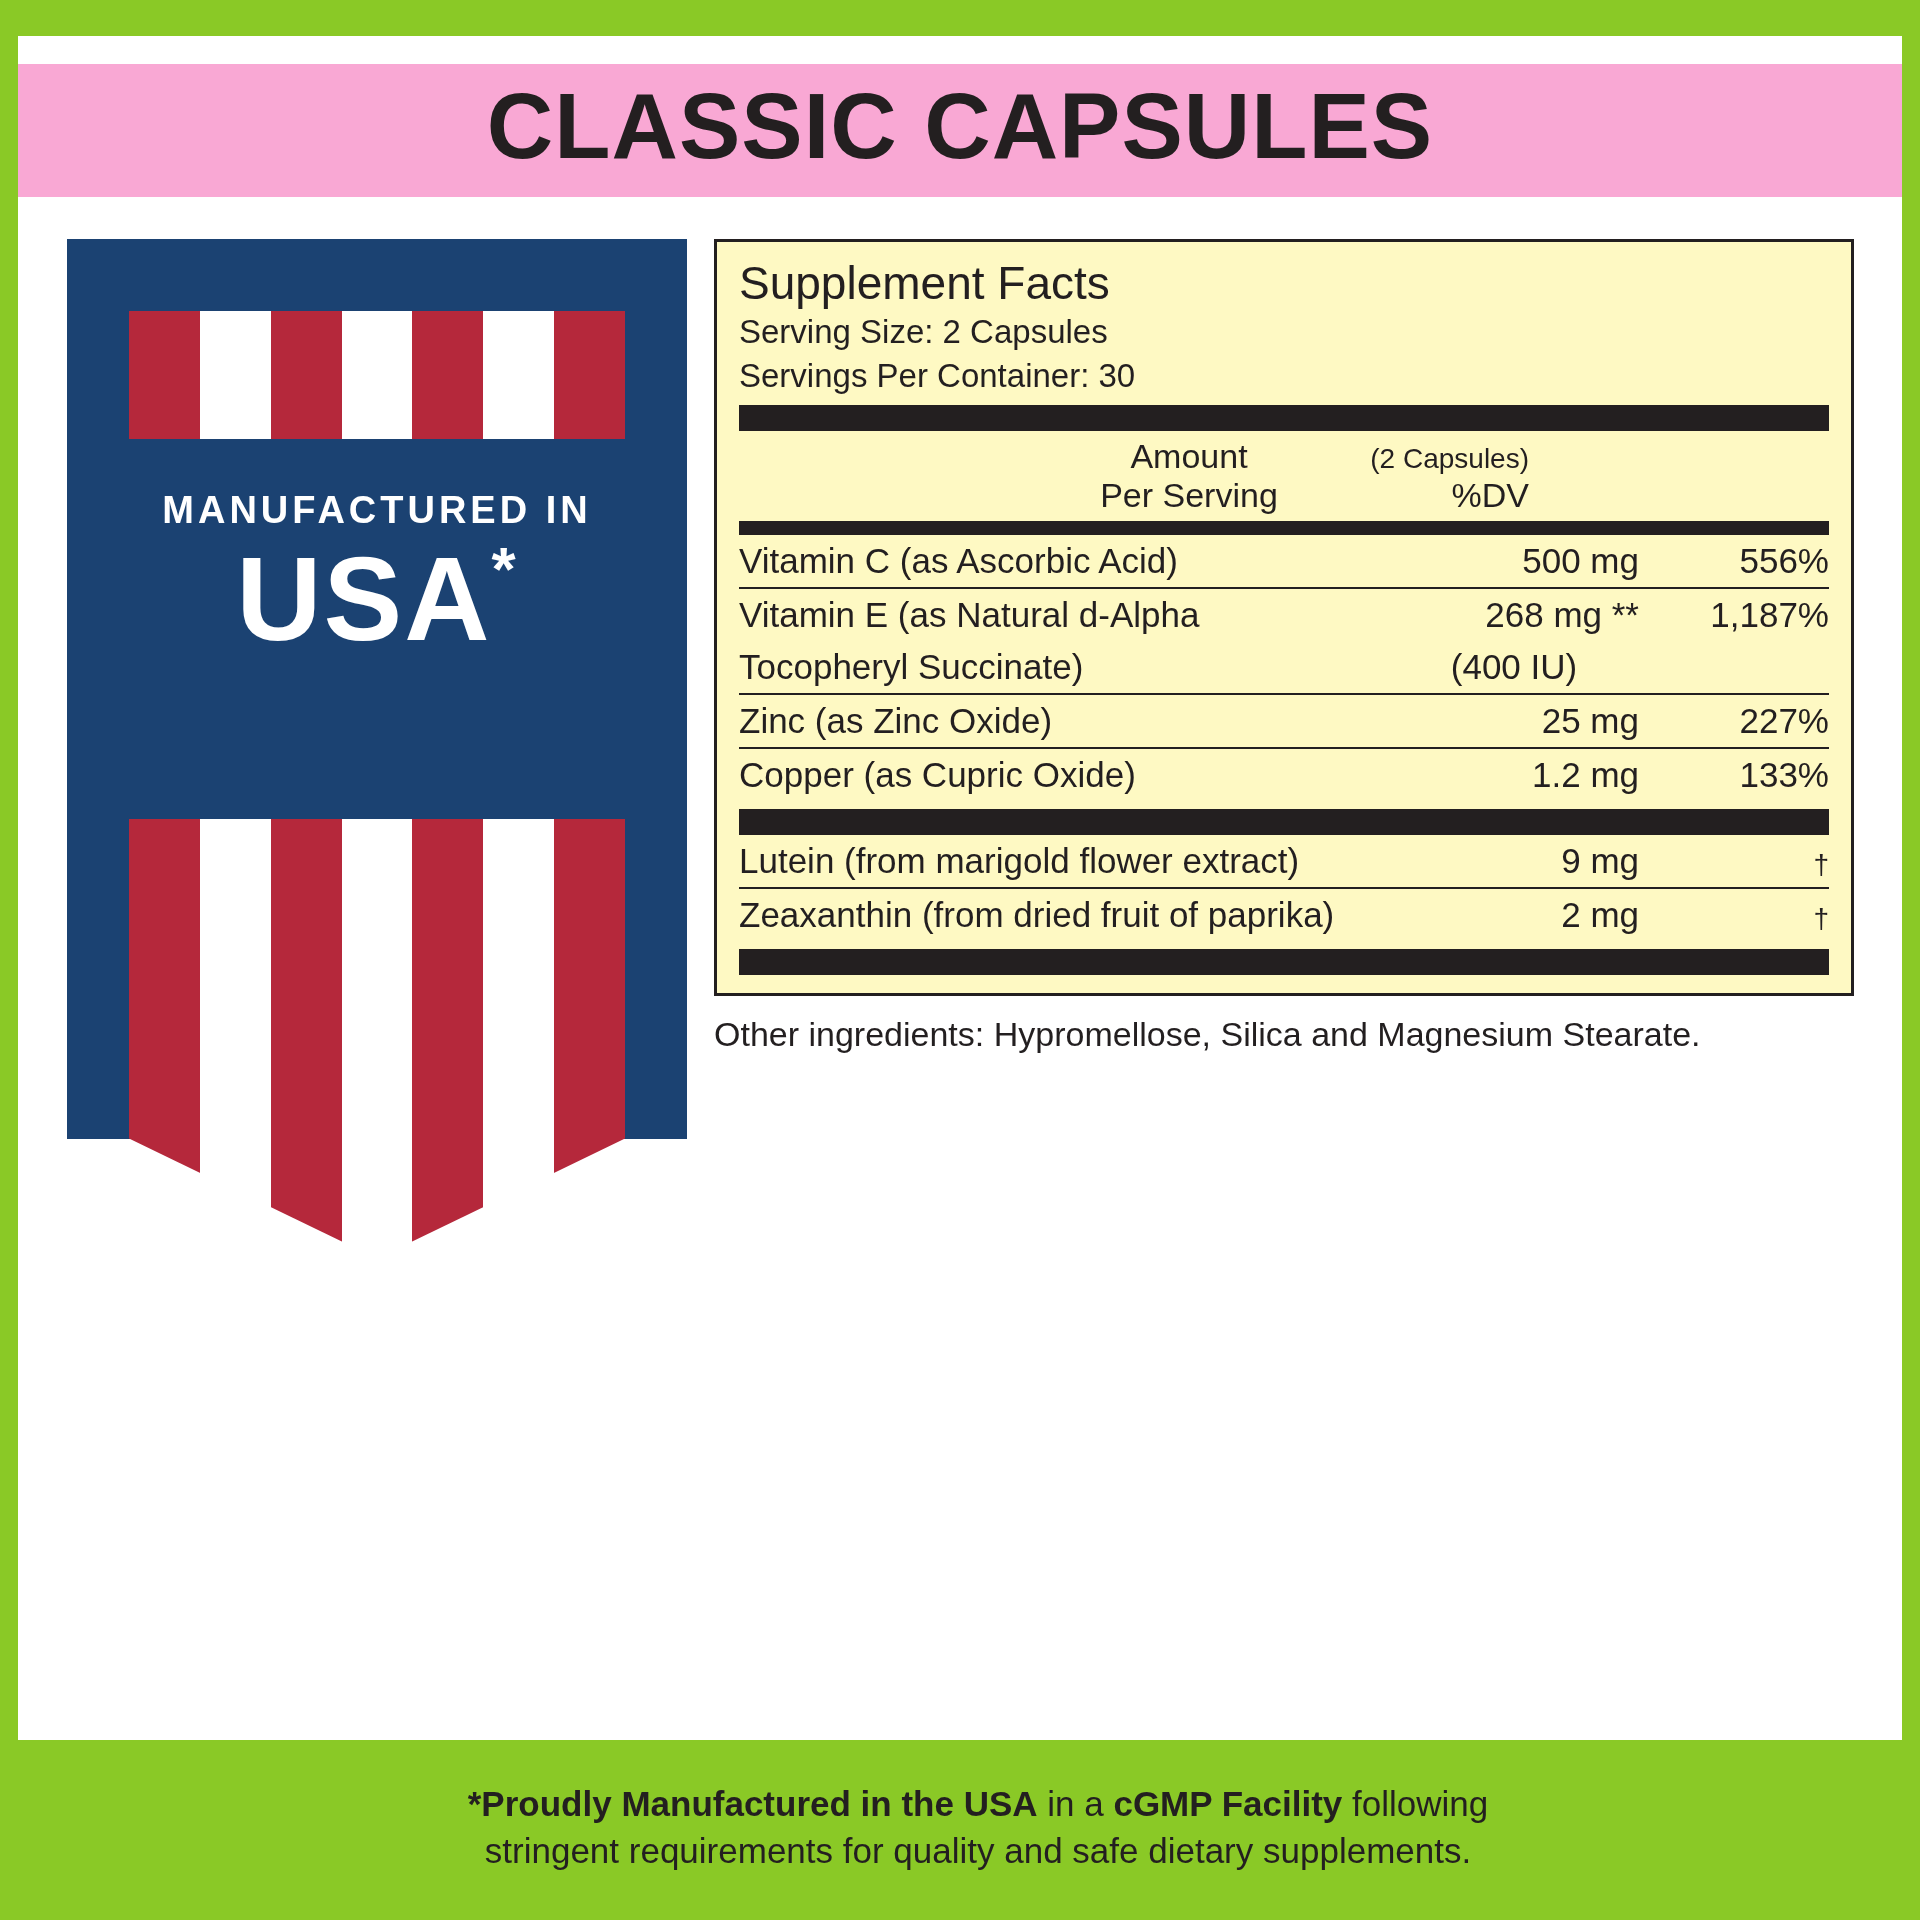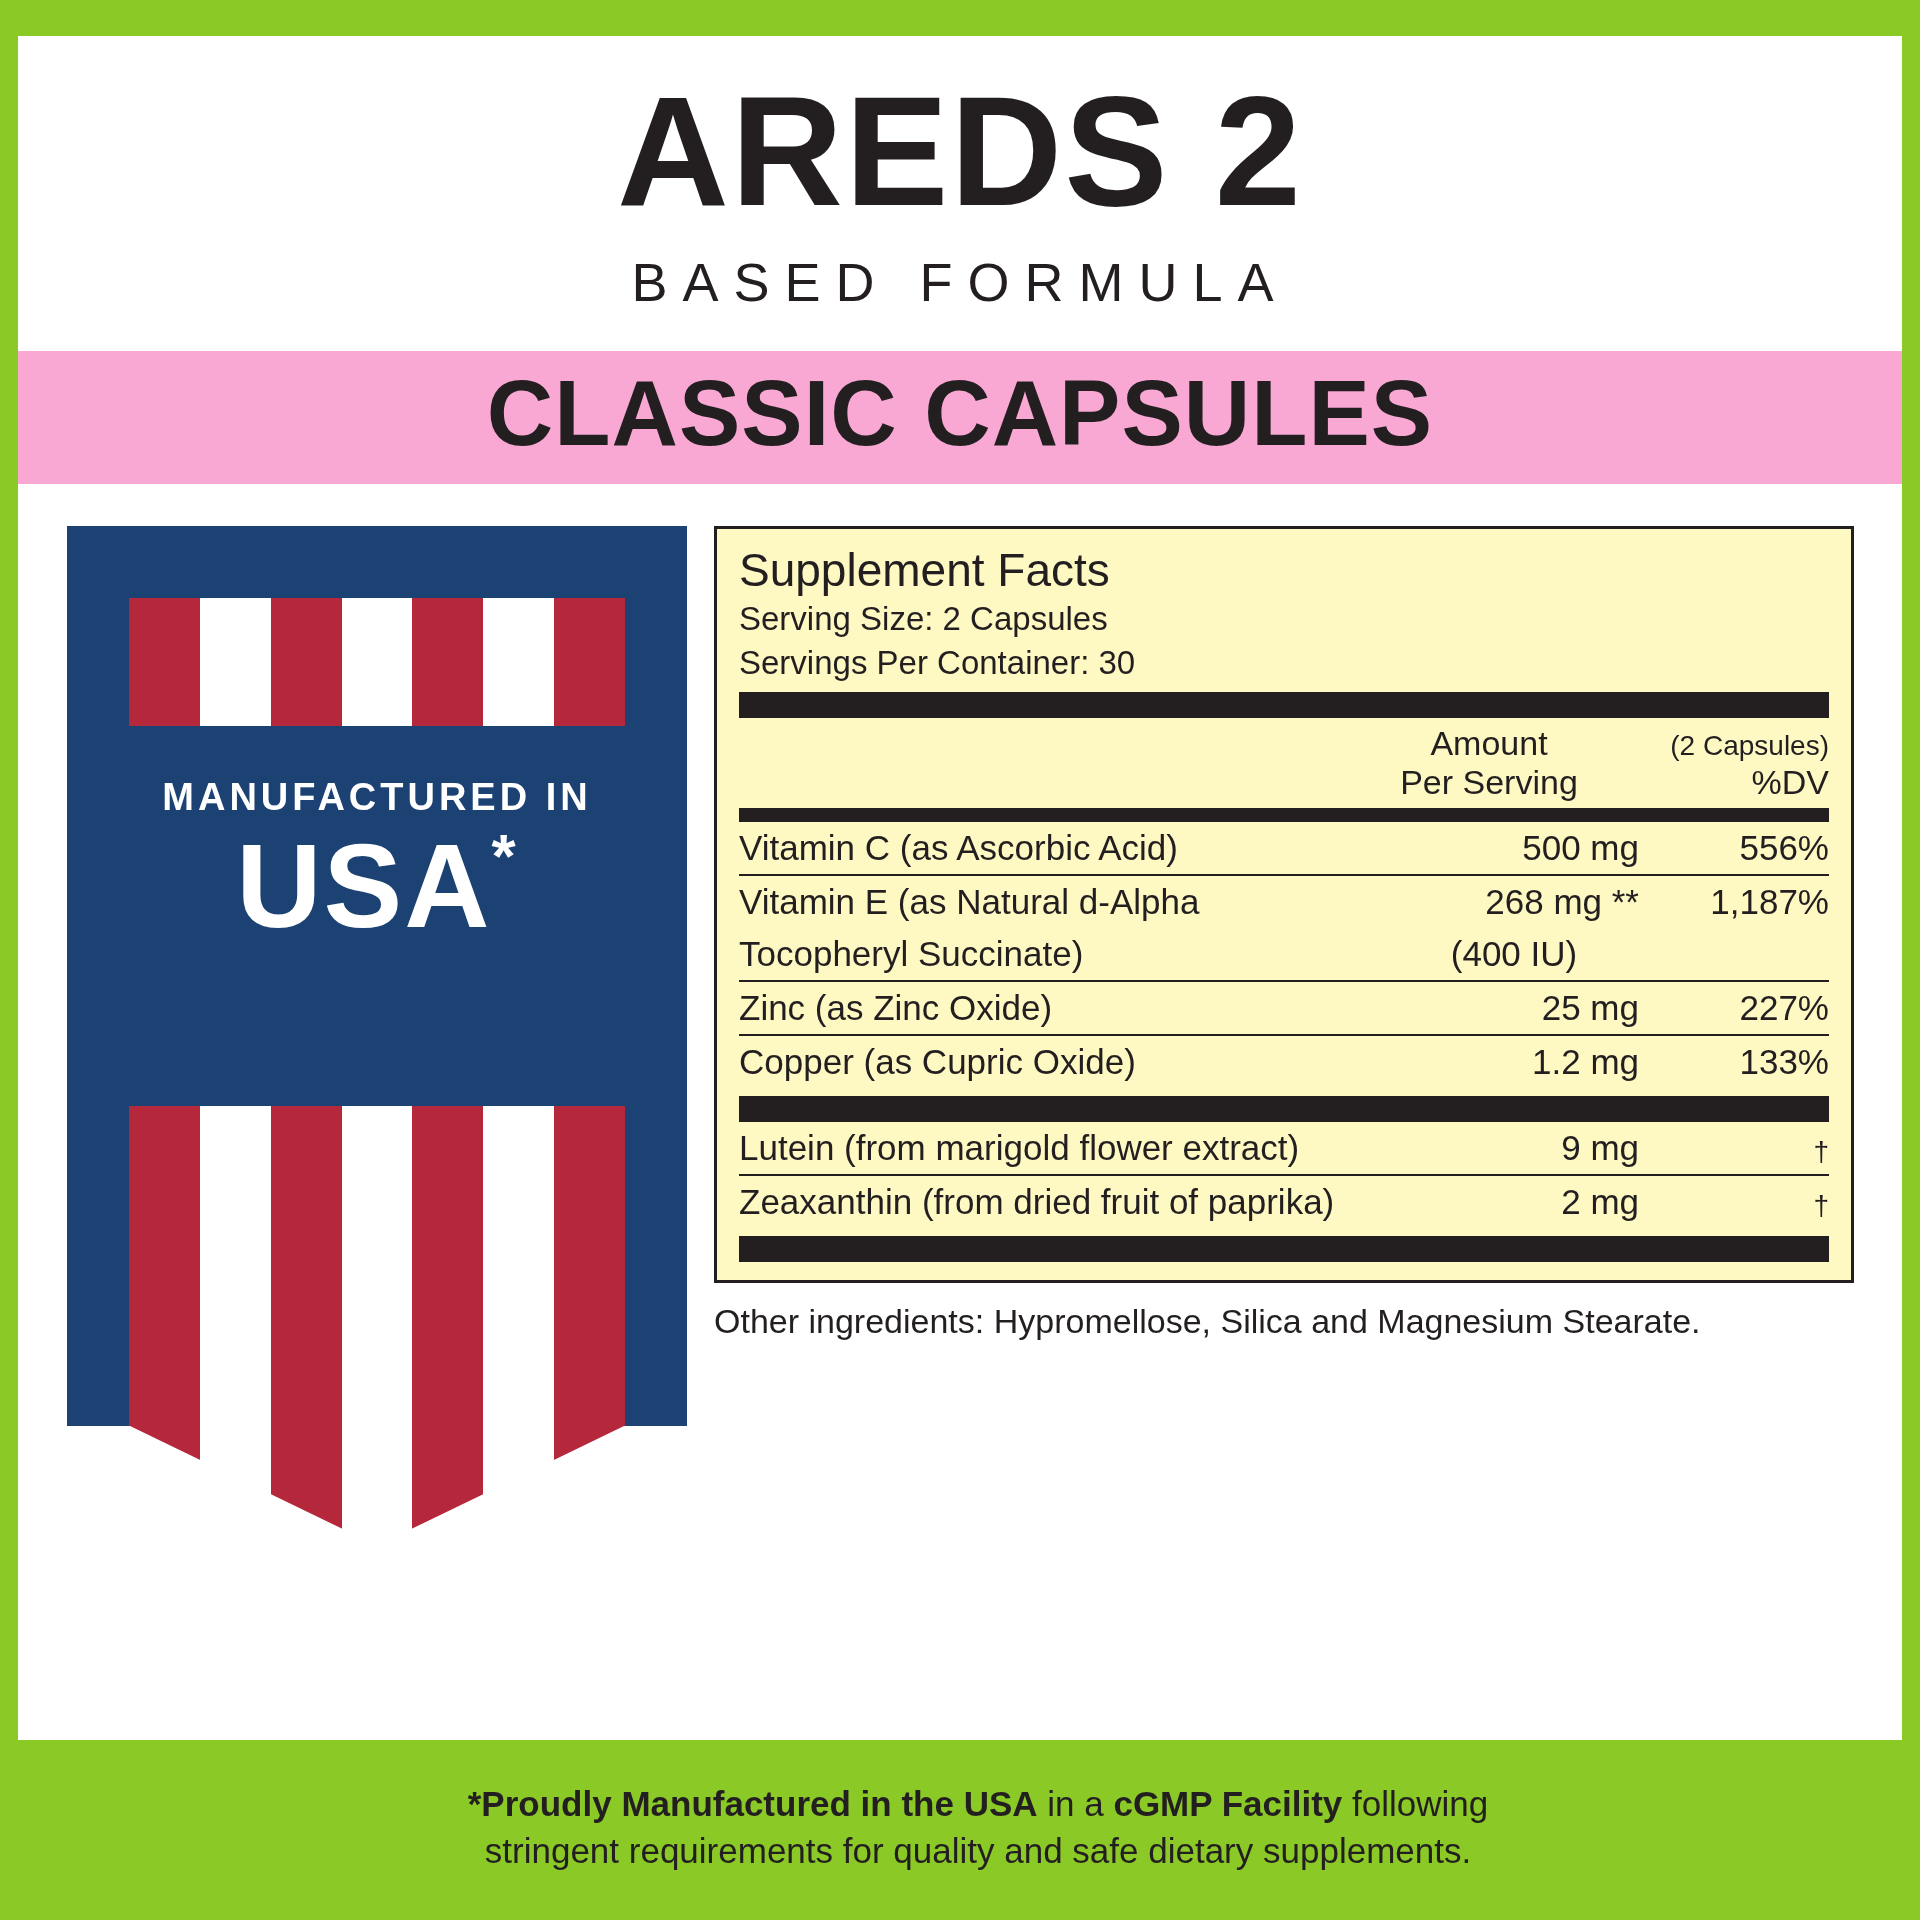--- a/index.html
+++ b/index.html
@@ -174,21 +174,21 @@
     background: #231f20;
     margin-top: 8px;
   }
   .rule-med {
     height: 14px;
     background: #231f20;
     margin-top: 2px;
   }
   .amount-head {
     display: flex;
-    justify-content: flex-end;
+    justify-content: center;
     align-items: flex-end;
     padding-top: 6px;
     padding-bottom: 4px;
   }
   .amount-head .amt {
     text-align: center;
     font-size: 34px;
     line-height: 1.15;
     width: 300px;
   }
@@ -250,24 +250,20 @@
   }
   .footer-text b { font-weight: 700; }
 </style>
 </head>
 <body>
 
 <div class="page">
 
   <div class="top-green-bar"></div>
 
-  <div class="header">
-    <div class="brand-title">AREDS 2</div>
-    <div class="brand-subtitle">BASED FORMULA</div>
-  </div>
 
   <div class="green-banner">
     <div class="green-banner-text">CLASSIC CAPSULES</div>
   </div>
 
   <div class="main">
 
     <div class="badge-col">
       <div class="usa-badge">
         <div class="badge-body"></div>

